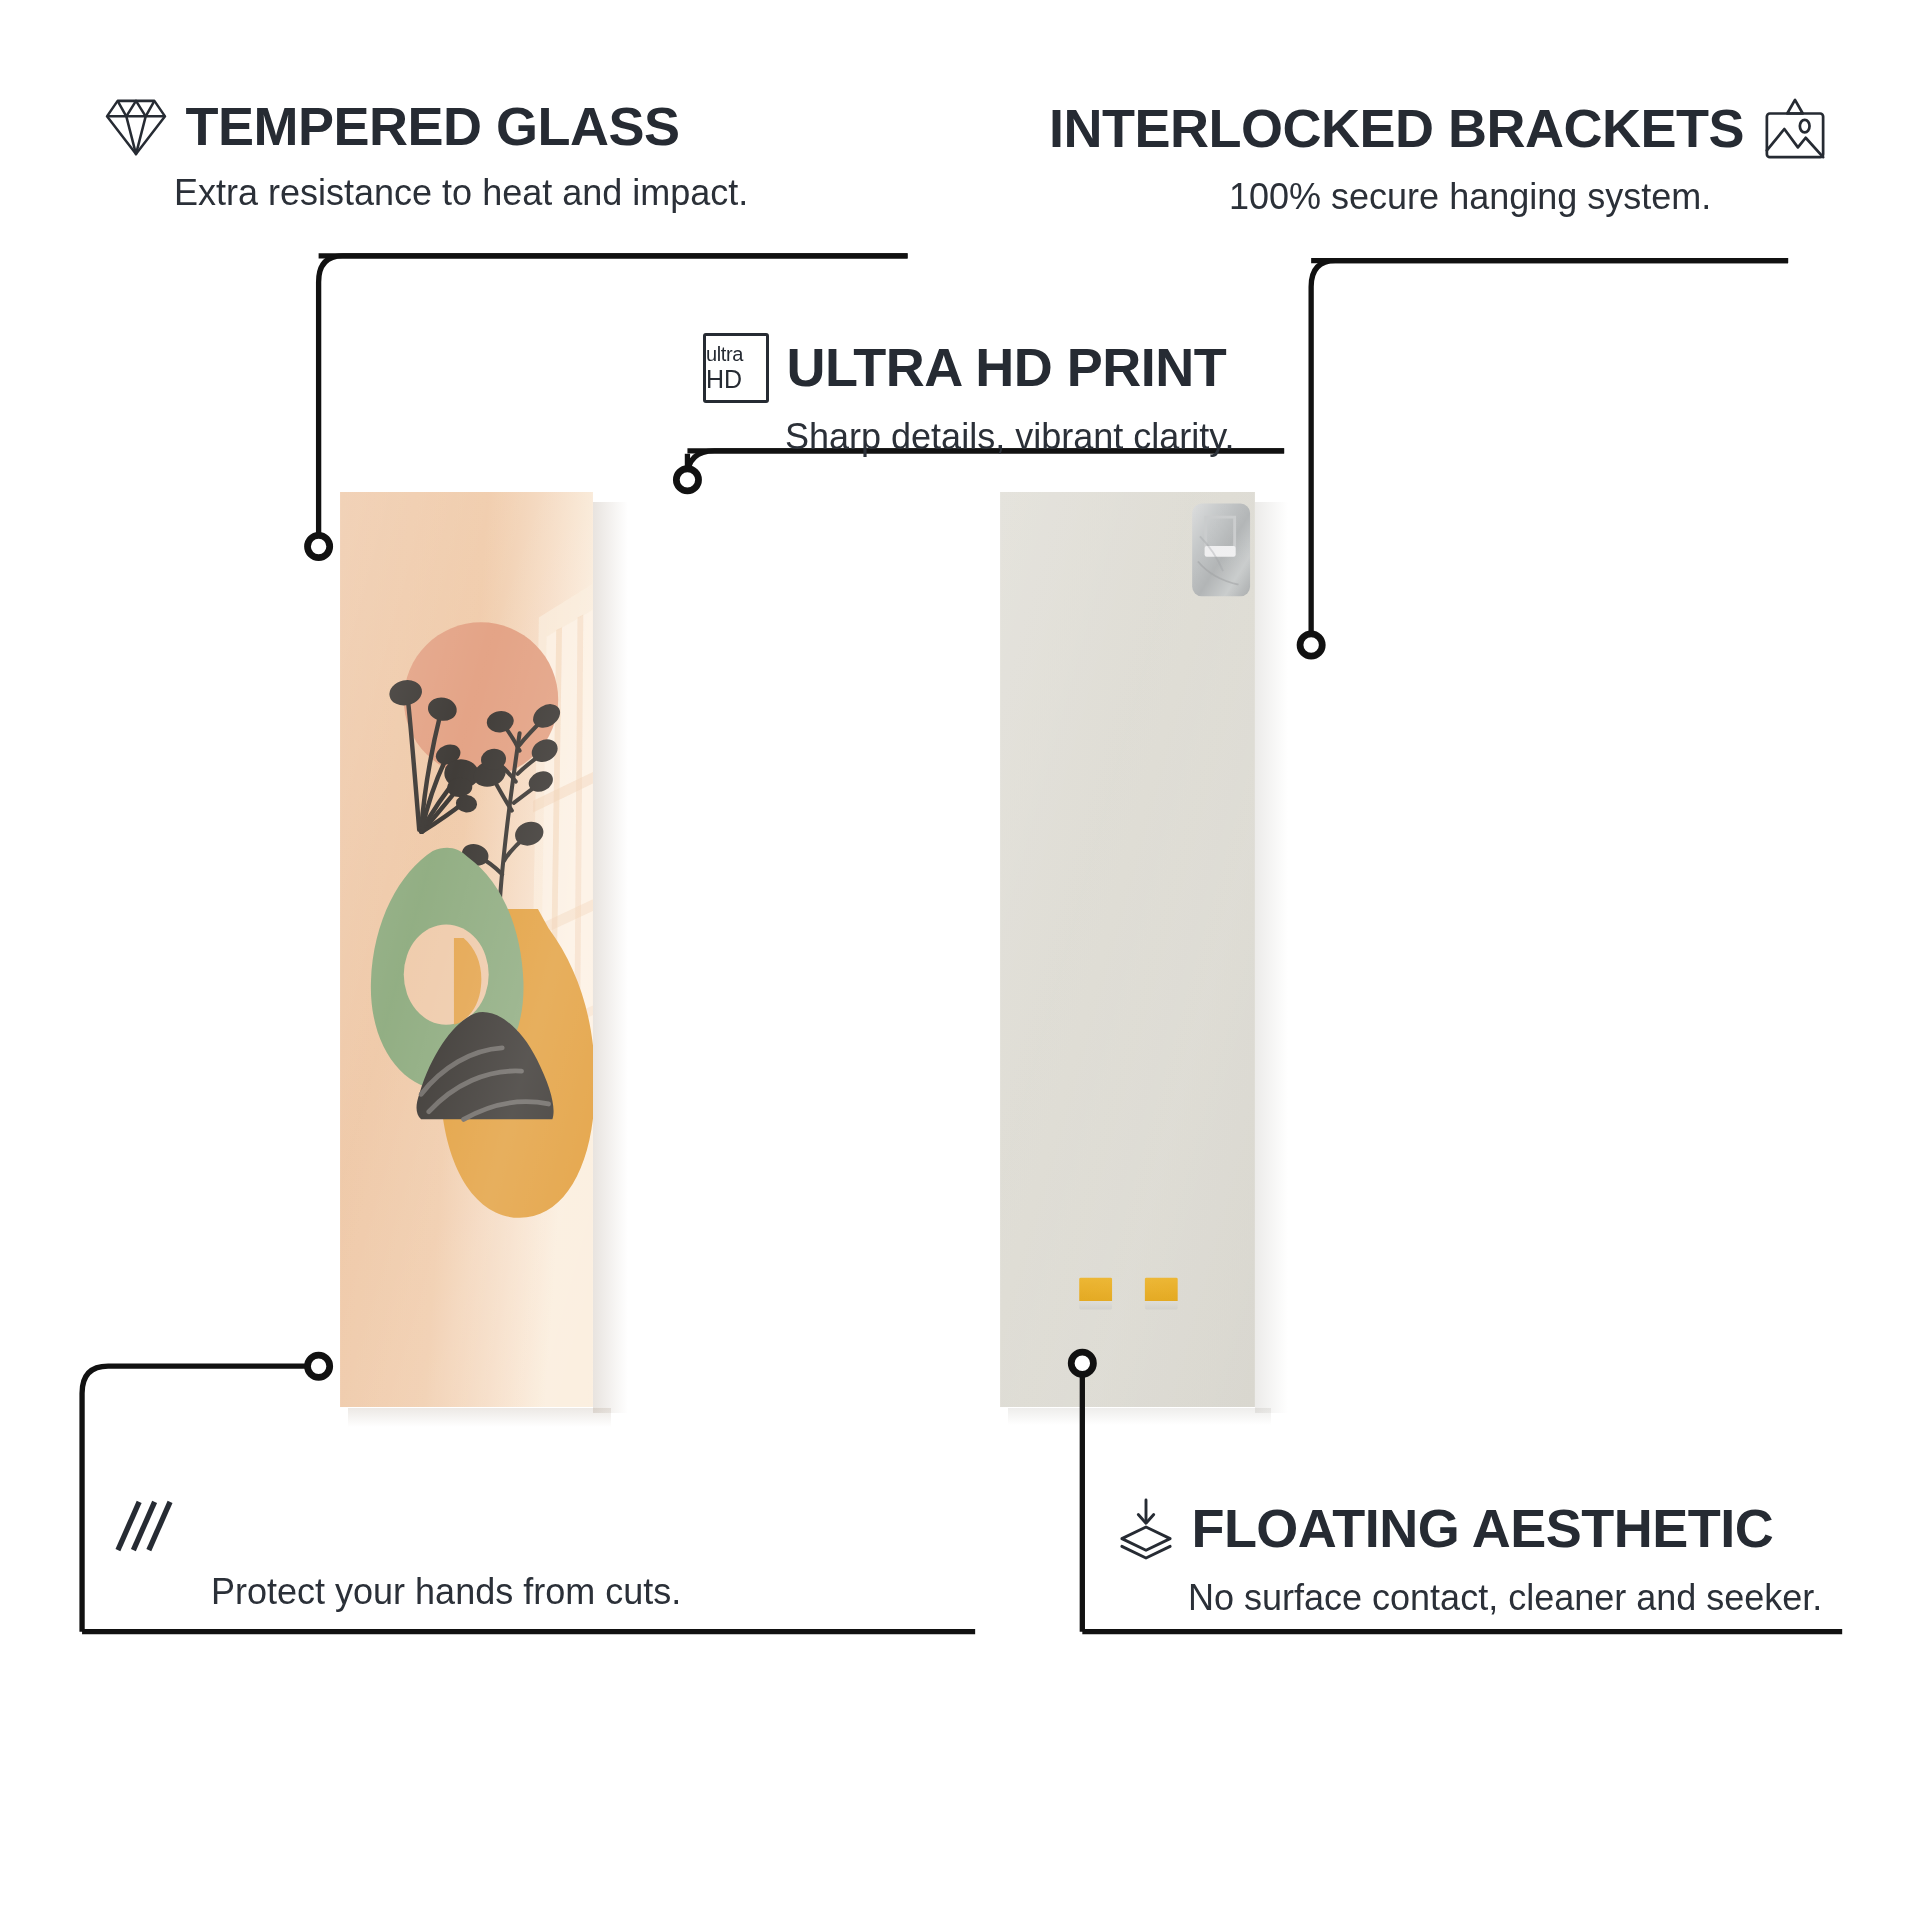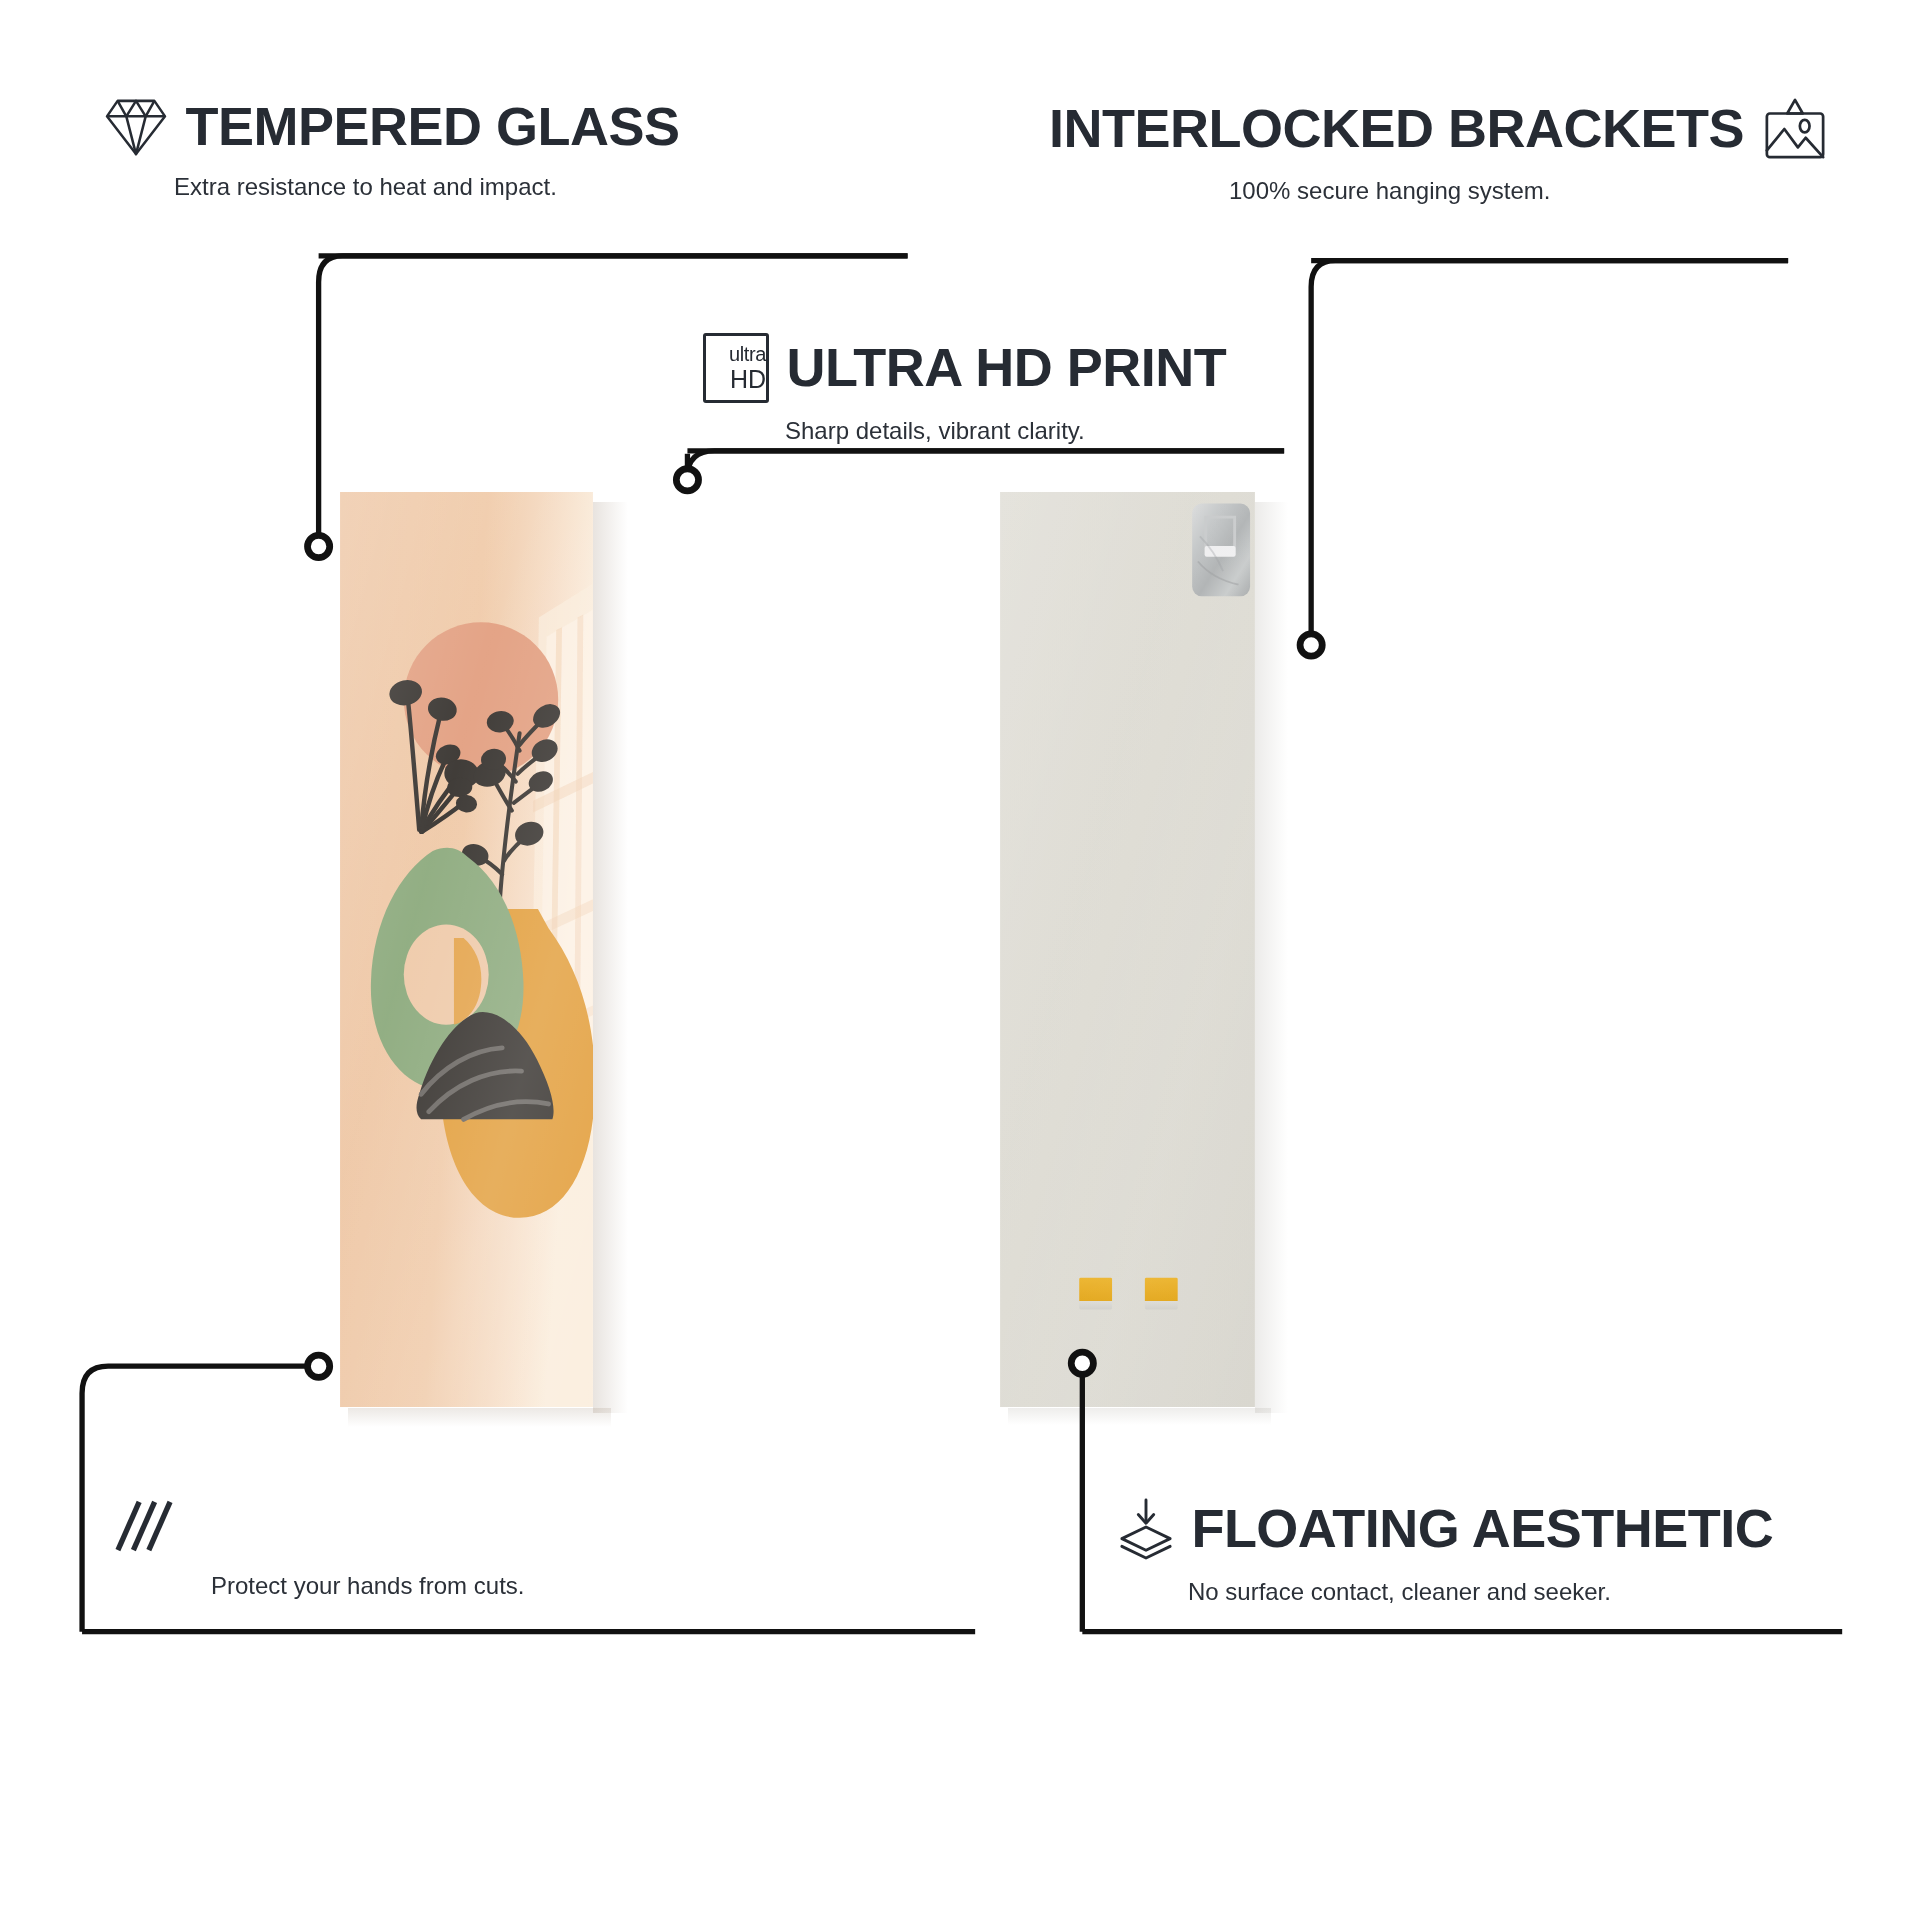--- a/index.html
+++ b/index.html
@@ -41,21 +41,21 @@
     white-space: nowrap;
   }
   .feature-title {
     font-size: 54px;
     font-weight: 700;
     letter-spacing: -0.5px;
     color: #262b33;
     line-height: 1.02;
   }
   .feature-sub {
-    font-size: 24px;
+    font-size: 36px;
     font-weight: 400;
     color: #2b3038;
     white-space: nowrap;
     line-height: 1.05;
   }
 
   .f-tempered       { left: 104px; top: 97px; }
   .f-tempered .feature-sub { margin-top: 17.4px; margin-left: 70px; }
 
   .f-interlocked    { left: 1049px; top: 97px; }
@@ -72,21 +72,21 @@
 
   
   .icn { display: block; flex: 0 0 auto; }
 
   .hd-badge {
     width: 60px; height: 64px;
     border: 3.9px solid #262b33;
     border-radius: 2.9px;
     display: flex;
     flex-direction: column;
-    align-items: flex-end;
+    align-items: flex-start;
     justify-content: center;
     line-height: 1;
     flex: 0 0 auto;
   }
   .hd-badge .t1 { font-size: 20px; font-weight: 400; letter-spacing: -0.4px; }
   .hd-badge .t2 { font-size: 25px; font-weight: 400; margin-top: 2.9px; }
 
   
   .panel {
     position: absolute;

